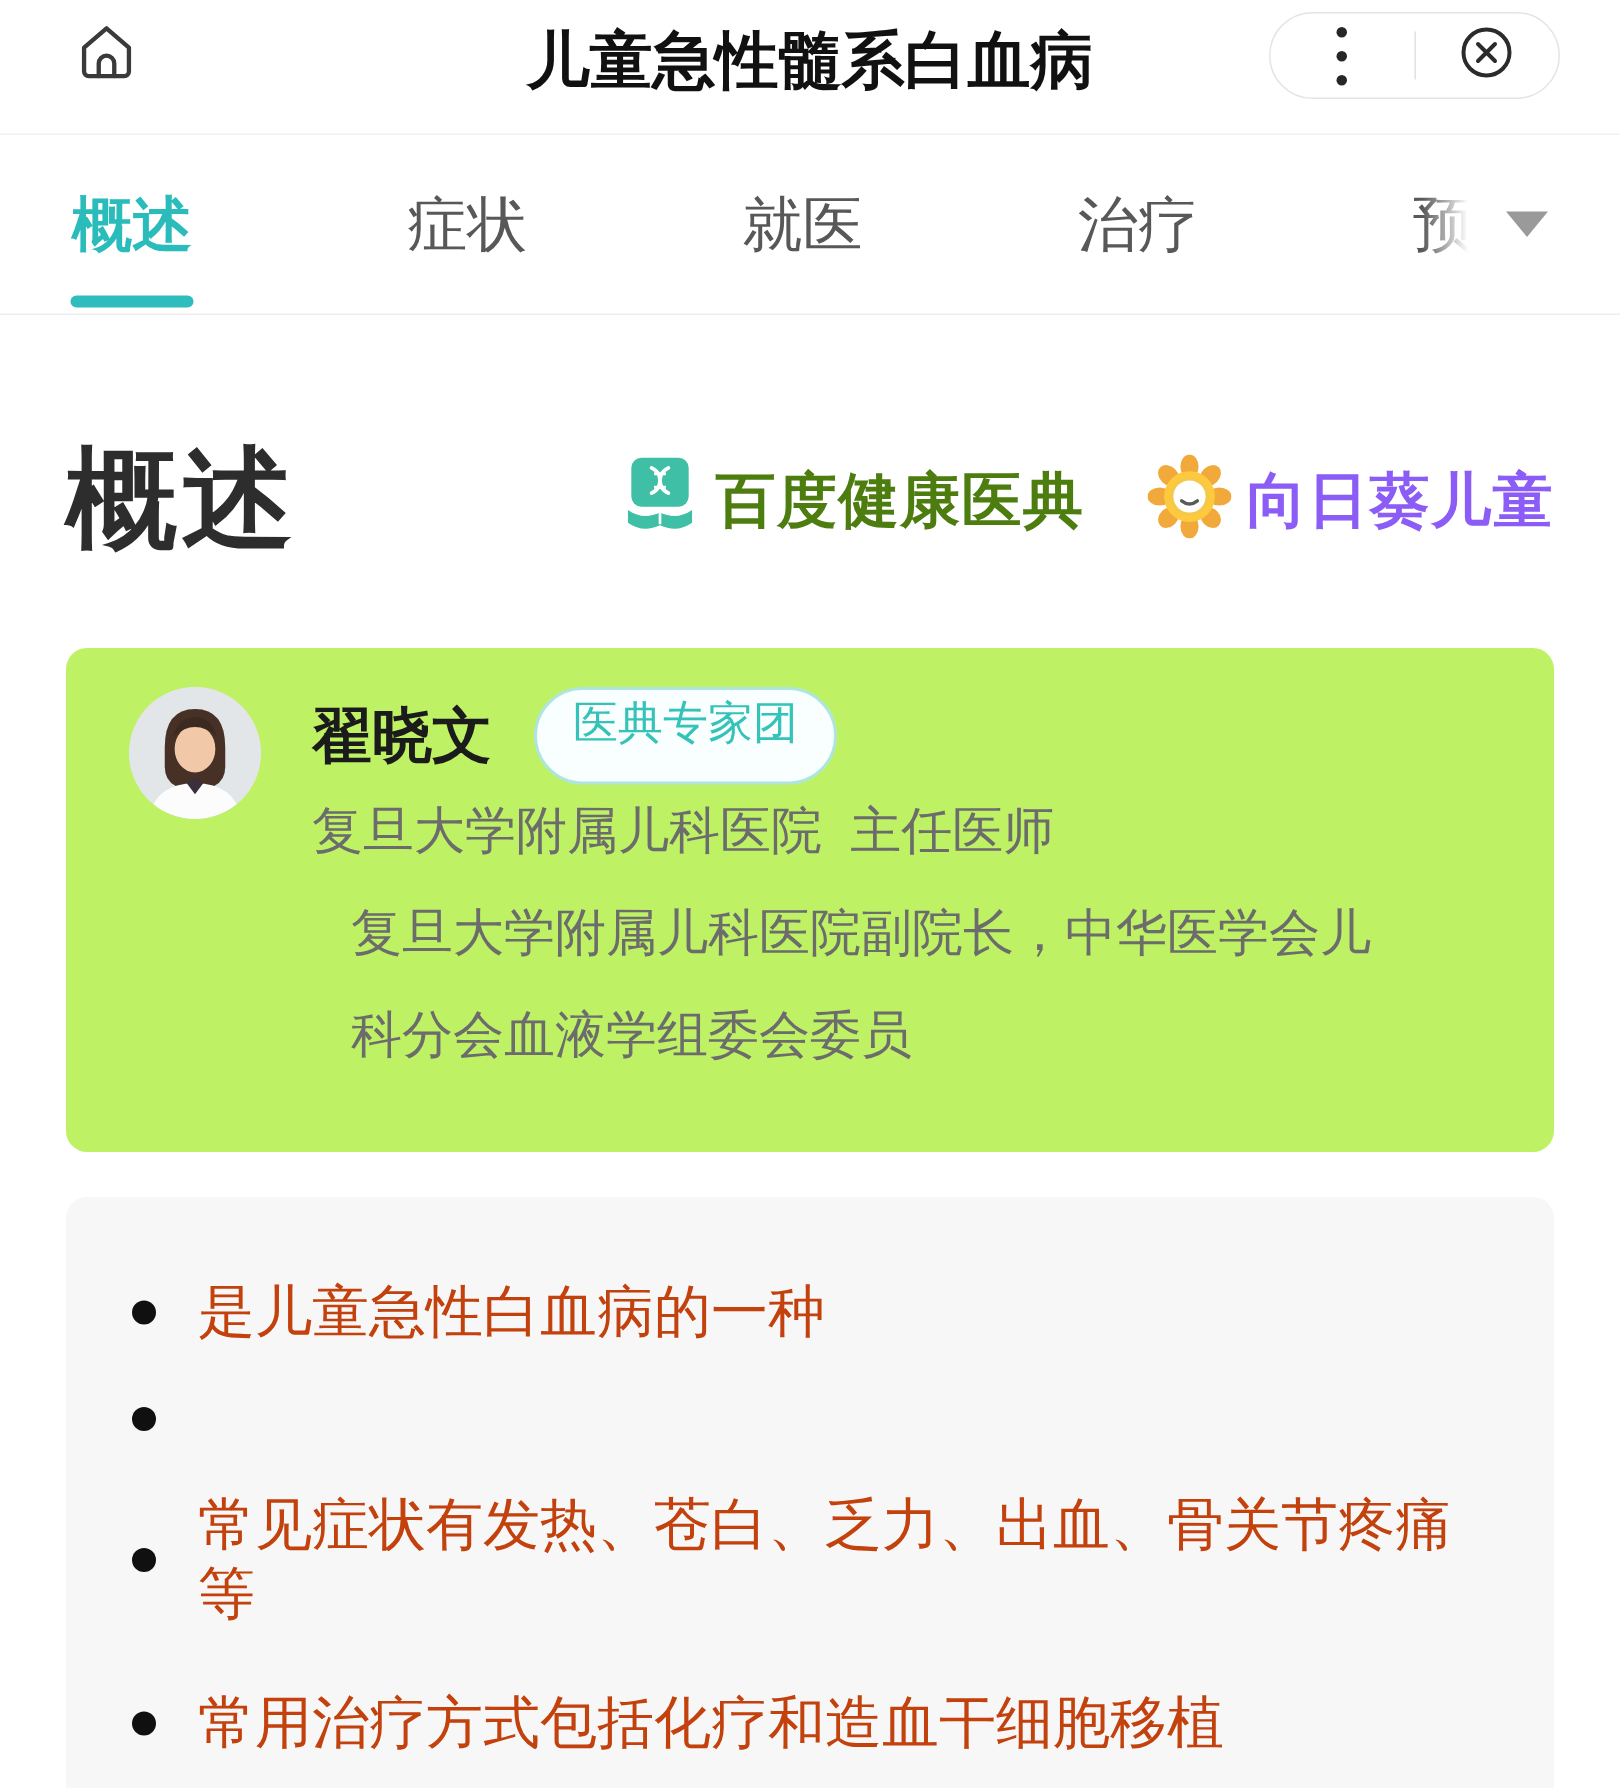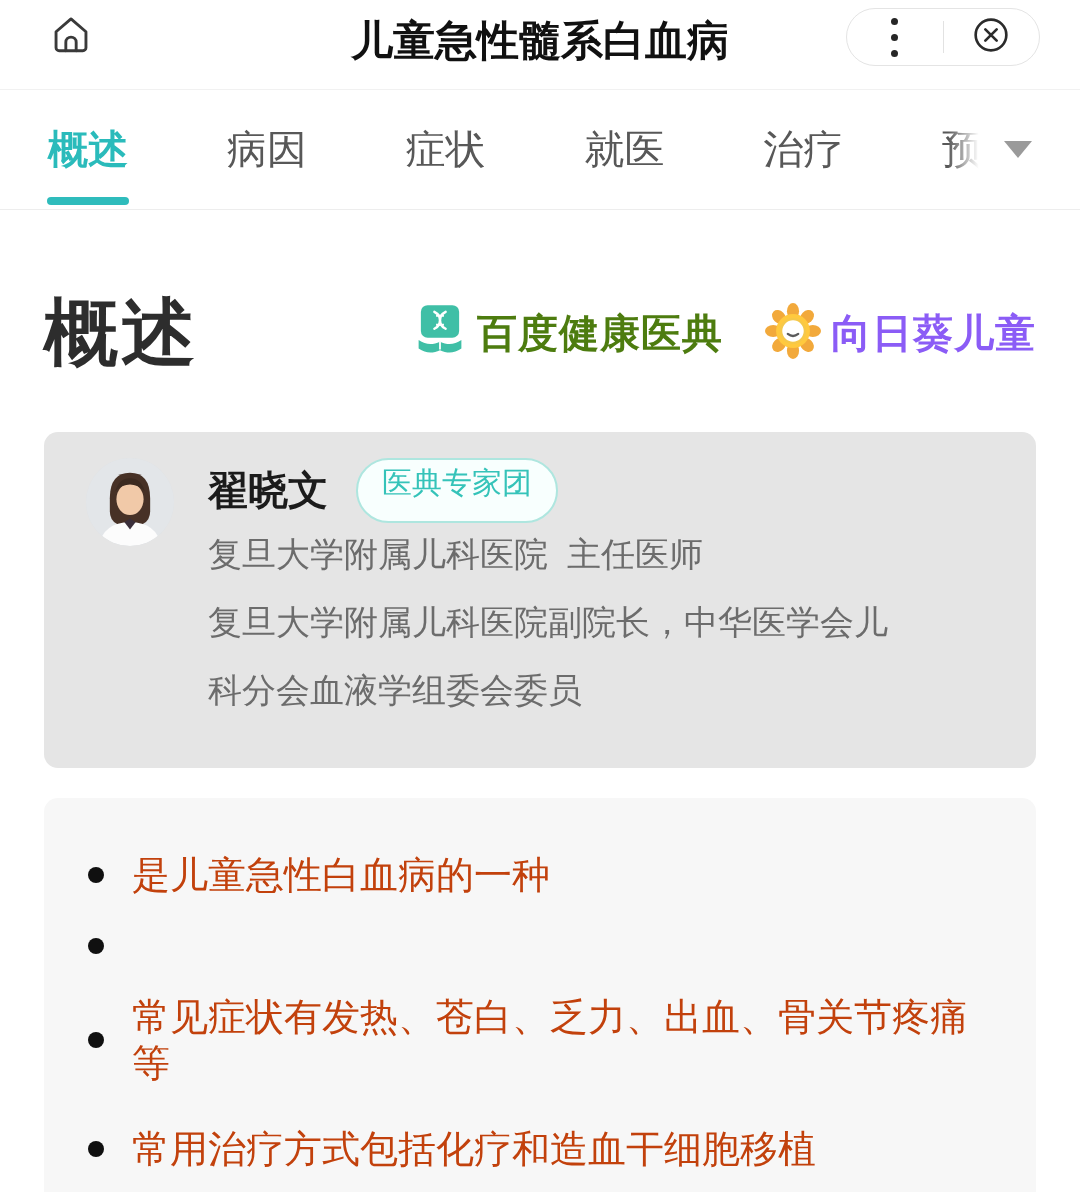--- a/index.html
+++ b/index.html
@@ -41,31 +41,31 @@
   .section-head { margin-top:86px; display:flex; justify-content:space-between;
     align-items:center; }
   .section-title { font-size:74px; line-height:74px; font-weight:600; color:#2d2d2d;
     letter-spacing:3px; }
   .logos { display:flex; align-items:center; gap:42px; }
   .logo { display:flex; align-items:center; gap:10px; }
   .logo-text { font-size:40px; font-weight:800; color:#4d7c0f; letter-spacing:1px; }
   .logo-text.sun { font-weight:800; color:#8b5cf6; }
 
   
-  .expert-card { margin-top:62px; background:#e5e5e5; border-radius:14px;
+  .expert-card { margin-top:62px; background:#bef264; border-radius:14px;
     padding:26px 36px 44px 42px; display:flex; gap:34px; cursor:pointer; }
   .avatar { width:88px; height:88px; border-radius:50%; overflow:hidden; flex-shrink:0;
     background:#dfe3e6; }
   .expert-info { padding-top:2px; }
   .name-row { display:flex; align-items:center; gap:28px; height:60px; }
   .expert-name { font-size:40px; font-weight:600; color:#1b1b1b; }
   .badge { font-size:30px; color:#35c3b9; border:2px solid #aee6df;
     background:#f8fffe; border-radius:999px; padding:5px 24px 20px; line-height:1.2; }
   .expert-line { font-size:34px; color:#6c6c6c; line-height:68px; white-space:pre-wrap; }
-  .expert-bio { max-width:700px; }
+  .expert-bio { max-width:700px;margin-left:26px; }
 
   
   .overview-card { margin-top:30px; background:#f7f7f7; border-radius:14px;
     padding:54px 36px 60px 44px; min-height:420px; }
   .bullet-list { list-style:none; }
   .bullet-list li { display:flex; align-items:center; margin-bottom:40px;
     font-size:38px; line-height:46px; color:#c2410c; }
   .bullet-list li:last-child { margin-bottom:0; }
   .dot { width:16px; height:16px; border-radius:50%; background:#101010;
     margin-right:28px; flex-shrink:0; }
@@ -101,23 +101,20 @@
           <path d="M8.6 8.6 L15.4 15.4 M15.4 8.6 L8.6 15.4" stroke-linecap="round"></path>
         </svg>
       </span>
     </div>
   </div>
 </div>
 
 <div class="tabbar">
   <div class="tab active">
     <span>概述</span>
-  </div>
-  <div class="tab">
-    <span>病因</span>
   </div>
   <div class="tab">
     <span>症状</span>
   </div>
   <div class="tab">
     <span>就医</span>
   </div>
   <div class="tab">
     <span>治疗</span>
   </div>

